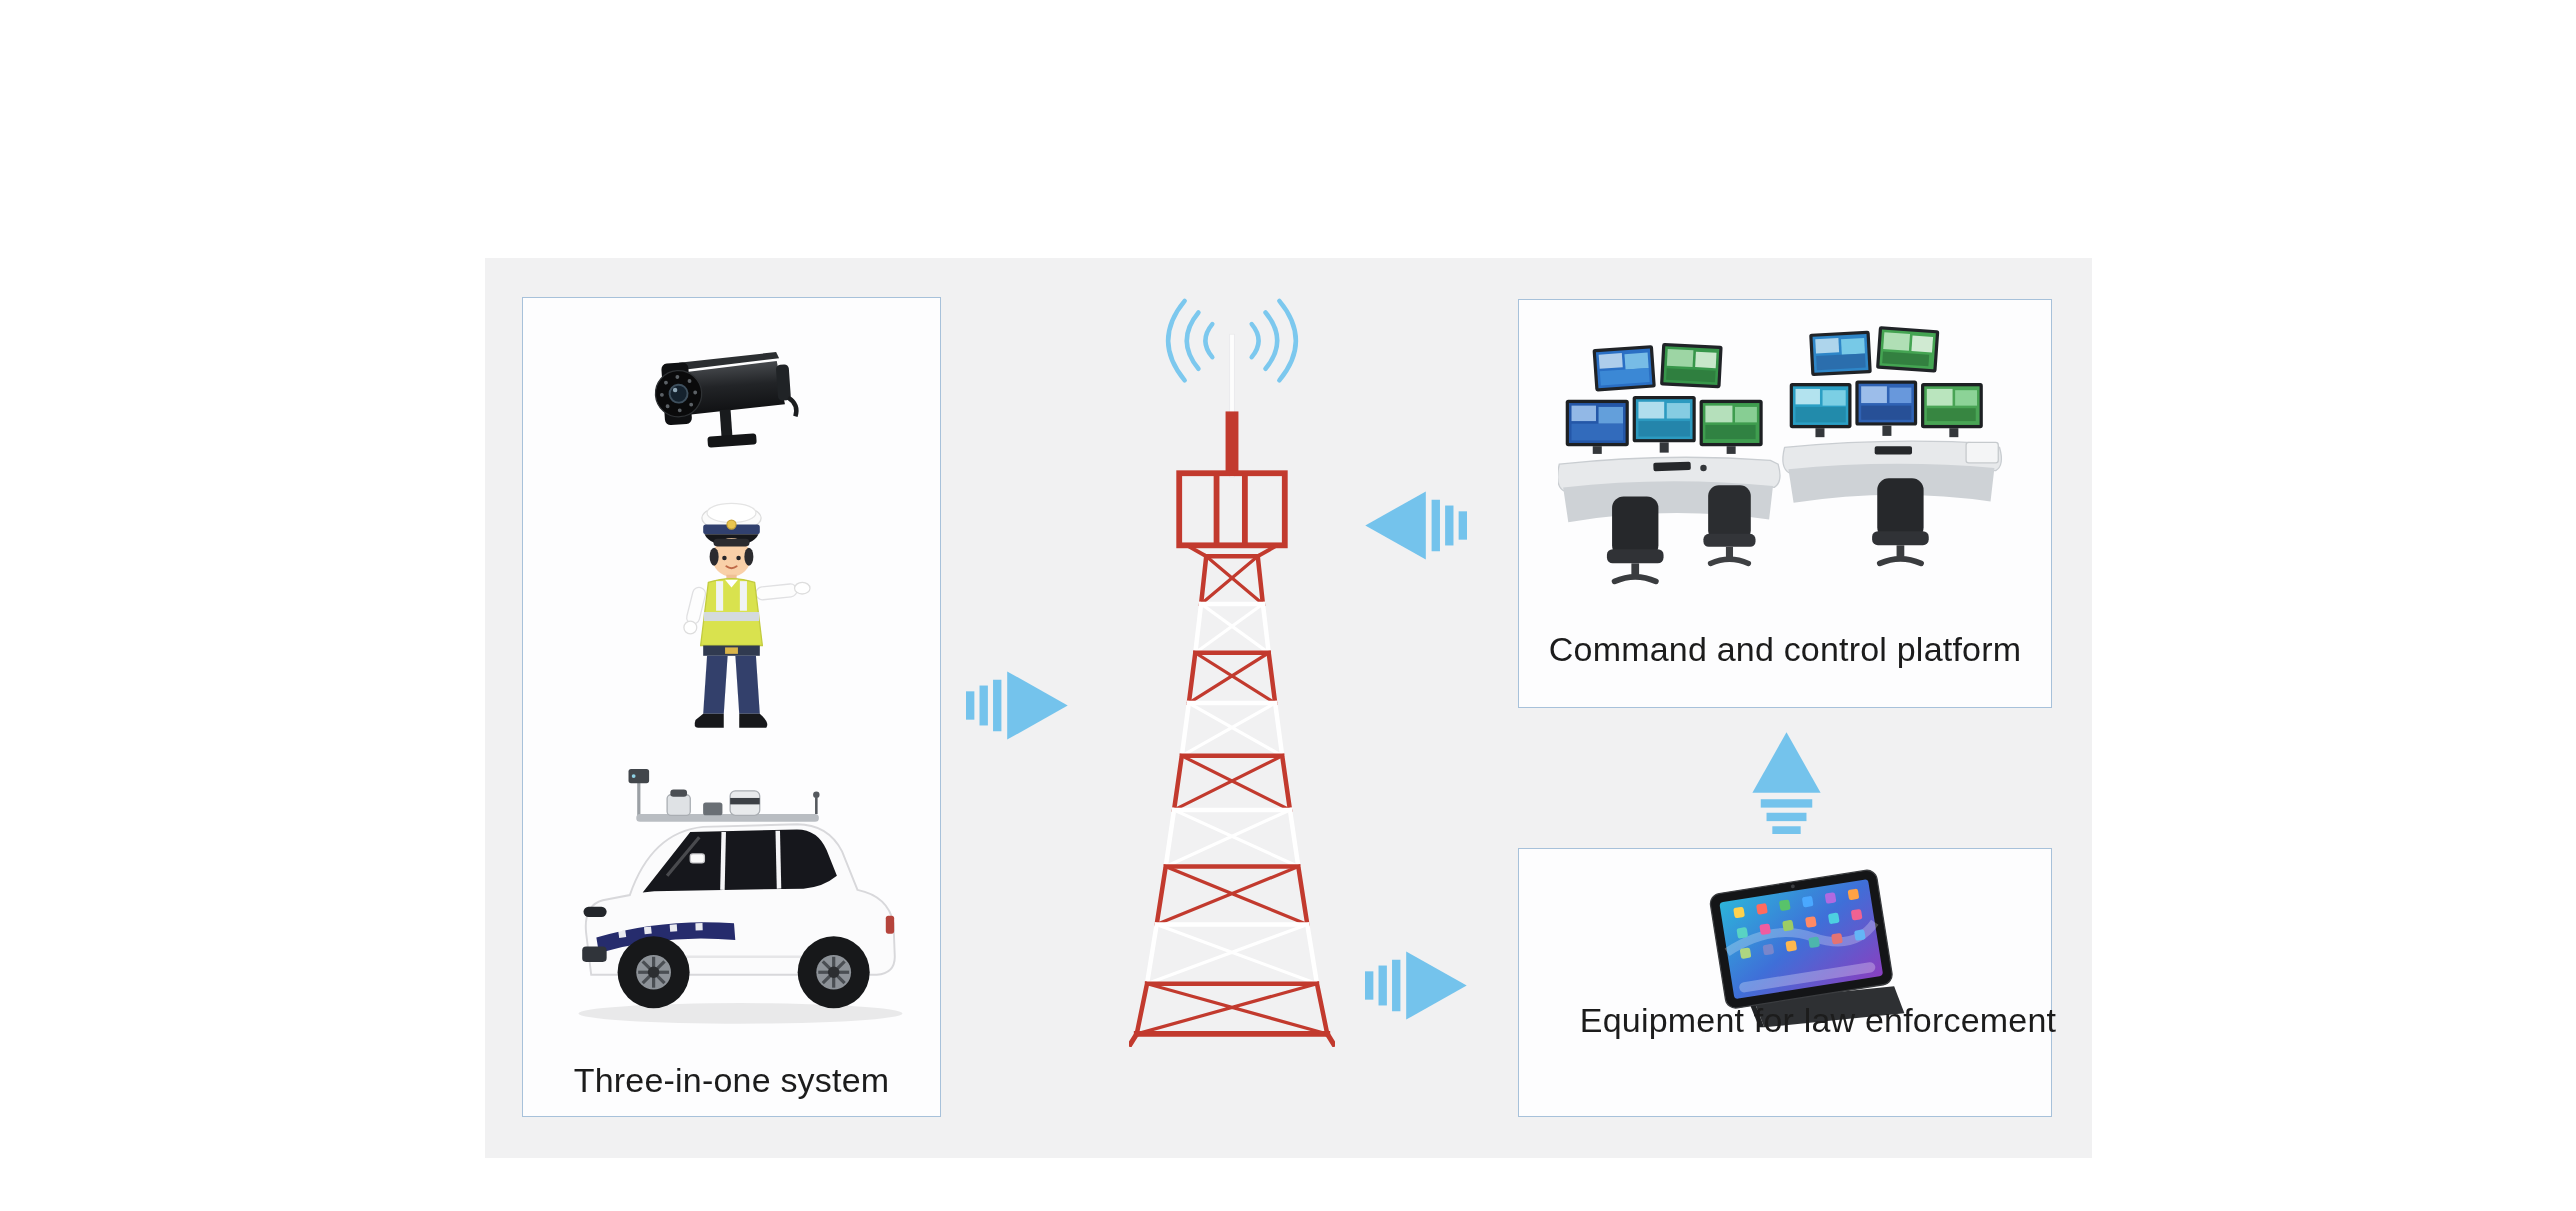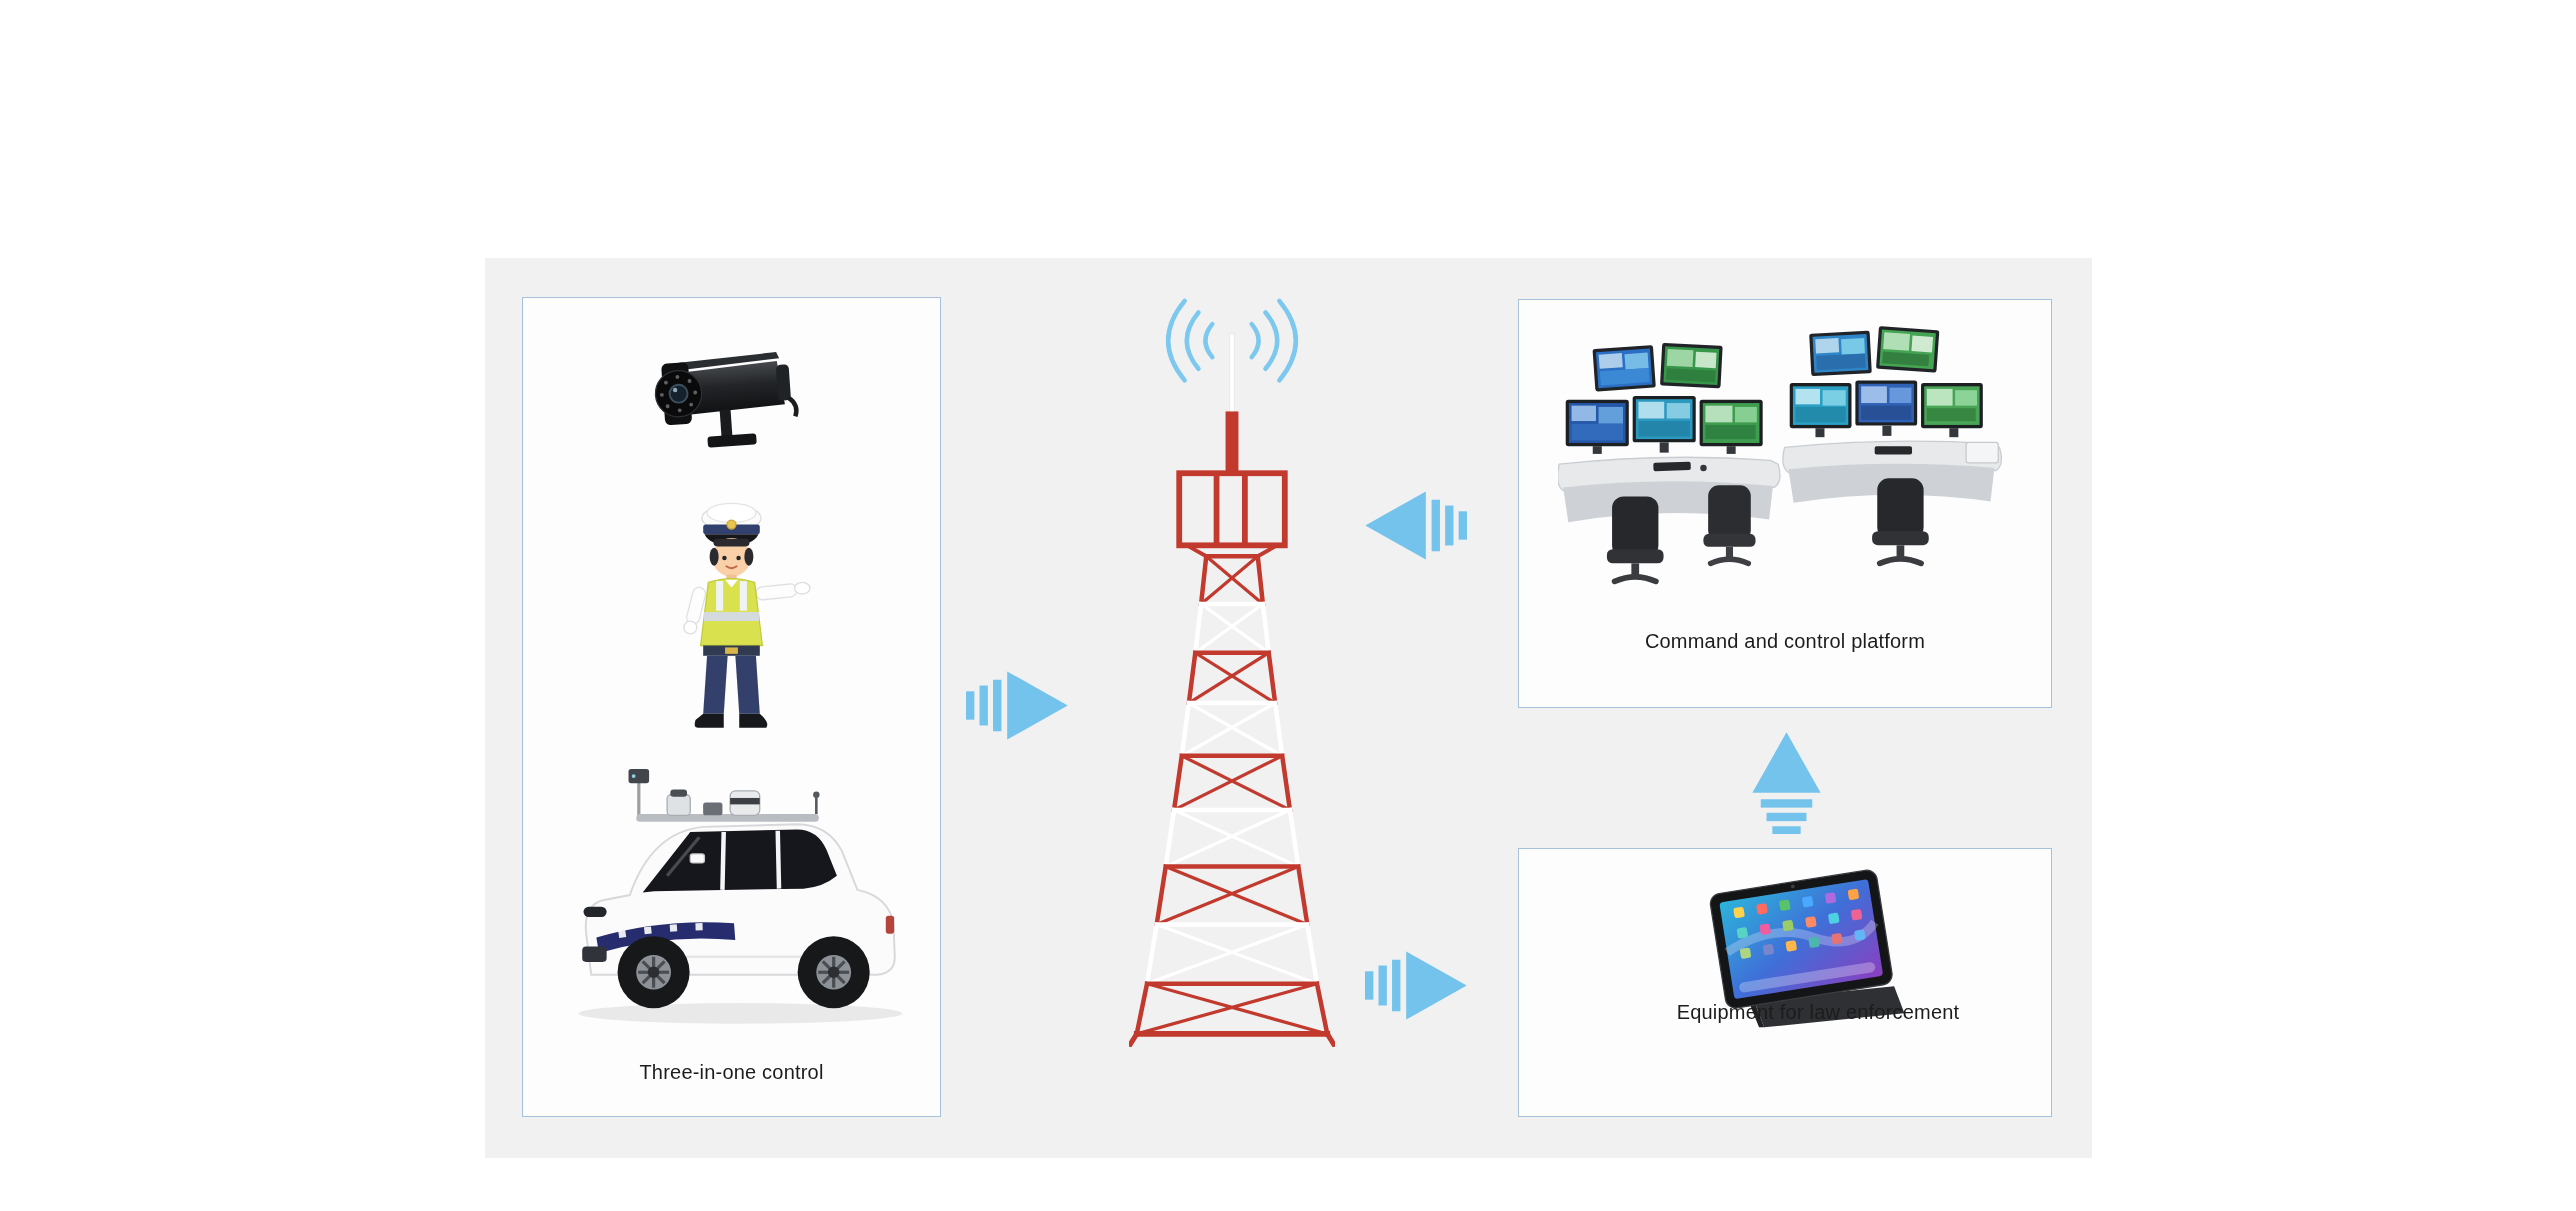--- a/index.html
+++ b/index.html
@@ -12,21 +12,21 @@
   }
   .panel { position:absolute; background:var(--panel-bg,#f1f1f2); }
   .node-box {
     position:absolute;
     background:var(--box-bg,#fdfdfe);
     border:1.3px solid var(--box-border,#a7c1da);
   }
   .abs { position:absolute; }
   .label {
     position:absolute;
-    font-size:20px; line-height:1.15;
+    font-size:34px; line-height:1.15;
     color:var(--label-color,#1c1c1c);
     text-align:center; letter-spacing:0.2px;
   }
   .icon-wrap svg, .abs svg { display:block; width:100%; height:100%; }
 </style>
 </head>
 <body>
 
 <div class="canvas">
 
@@ -156,21 +156,21 @@
           <line x1="455" y1="306" x2="455" y2="354"></line>
             <line x1="431" y1="330" x2="479" y2="330"></line>
           <line x1="438" y1="313" x2="472" y2="347"></line>
             <line x1="472" y1="313" x2="438" y2="347"></line>
         </g>
         <circle cx="455" cy="330" r="9" fill="#2c2e31"></circle>
       </g>
     </svg>
   </div>
 
-  <div class="label" style="left:522px; top:1061px; width:419px;">Three-in-one control</div>
+  <div class="label" style="left:522px; top:1061px; width:419px;">Three-in-one system</div>
 
   <div class="abs icon-wrap" style="left:1129px; top:287px; width:206px; height:760px;">
     <svg viewBox="0 0 320 1180">
       <g stroke="var(--wave-blue,#7cc8ee)" stroke-width="7" fill="none" stroke-linecap="round">
         <path d="M129.4 57.3 Q108 83 129.4 108.7"></path>
         <path d="M107.9 39.3 Q71.6 83 107.9 126.7"></path>
         <path d="M86.5 21.3 Q35.2 83 86.5 144.7"></path>
         <path d="M190.6 57.3 Q212 83 190.6 108.7"></path>
         <path d="M212.1 39.3 Q248.4 83 212.1 126.7"></path>
         <path d="M233.5 21.3 Q284.8 83 233.5 144.7"></path>

